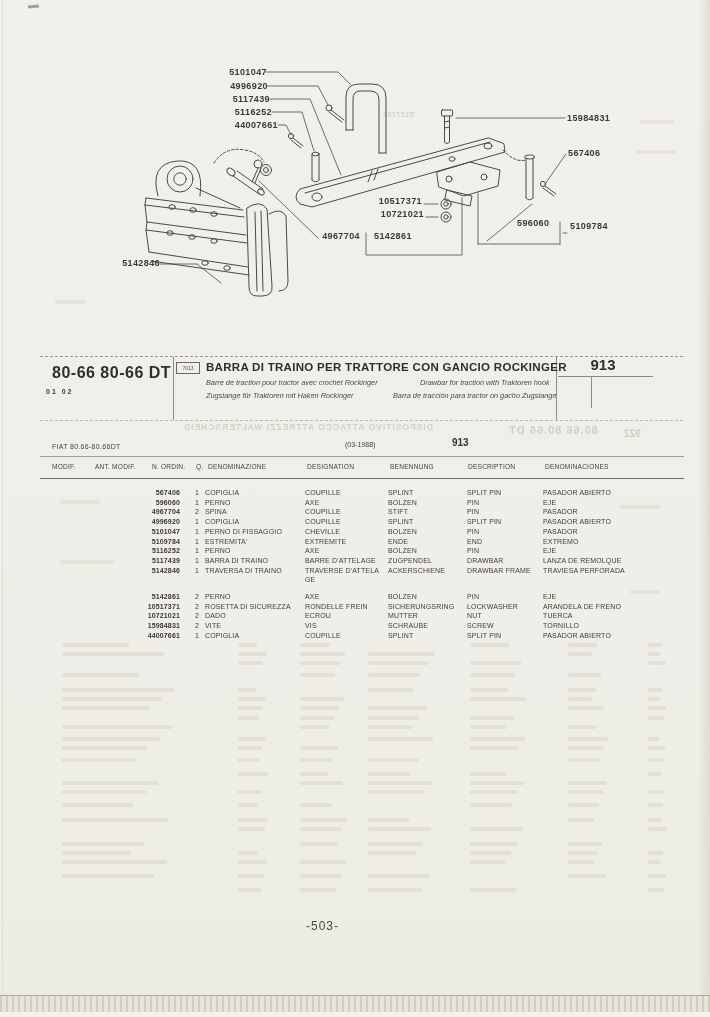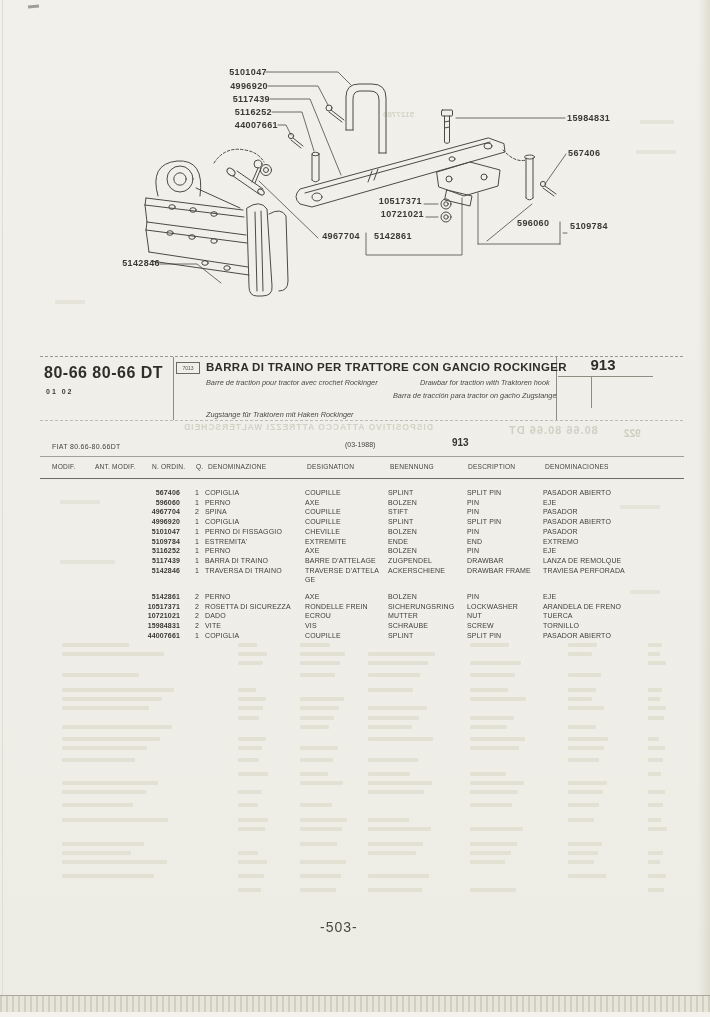--- a/index.html
+++ b/index.html
@@ -20,21 +20,21 @@
   .ghost-text{position:absolute;transform:scaleX(-1);color:#b6b8a5;font-weight:bold;white-space:nowrap;}
   .ghost-blob{position:absolute;height:4px;background:#dad8c7;border-radius:1px;opacity:.6;}
   
   svg.diagram{left:0;top:0;position:absolute;}
   .callout{position:absolute;width:62px;font-size:9px;font-weight:700;letter-spacing:.4px;color:#3a3a35;white-space:nowrap;}
   .callout.r{text-align:right;}
   
   .hline{position:absolute;background:#8f8d82;height:1px;}
   .hline.dash{background:repeating-linear-gradient(90deg,#9a988c 0 3px,rgba(0,0,0,0) 3px 5px);}
   .vline{position:absolute;background:#8f8d82;width:1px;}
-  .model-code{left:44px;top:364px;font-size:16px;font-weight:800;letter-spacing:.5px;color:#2f2f2a;}
+  .model-code{left:52px;top:364px;font-size:16px;font-weight:800;letter-spacing:.5px;color:#2f2f2a;}
   .model-sub{left:46px;top:388px;font-size:7px;font-weight:700;letter-spacing:2px;}
   .fig-box{left:176px;top:362px;width:22px;height:10px;border:1px solid #6b6962;font-size:5px;line-height:10px;text-align:center;color:#55534c;}
   .title-it{left:206px;top:361px;font-size:11.5px;font-weight:700;letter-spacing:.3px;color:#2f2f2a;white-space:nowrap;}
   .sub{position:absolute;font-size:7.3px;font-style:italic;color:#4c4a43;white-space:nowrap;}
   .sec-num{left:558px;top:356px;width:90px;text-align:center;font-size:15px;font-weight:700;color:#2f2f2a;}
   
   .tbl-ref{left:52px;top:443px;font-size:7px;letter-spacing:.3px;color:#45433c;}
   .tbl-date{left:345px;top:441px;font-size:7px;color:#45433c;}
   .tbl-sec{left:452px;top:437px;font-size:10px;font-weight:600;color:#35342e;}
   .colhead{left:0;top:463px;width:710px;display:flex;align-items:flex-start;font-size:6.6px;letter-spacing:.2px;color:#45433c;}
@@ -46,21 +46,21 @@
   .rgroup2{margin-top:7px;}
   .prow{display:flex;align-items:flex-start;font-size:7px;line-height:9.7px;color:#434138;letter-spacing:.15px;}
   .prow span{display:block;}
   .c-part{margin-left:130px;width:50px;text-align:right;font-weight:600;color:#3b3931;}
   .c-qty{margin-left:12px;width:10px;text-align:center;}
   .c-it{margin-left:3px;width:98px;}
   .c-fr{margin-left:2px;width:78px;word-break:break-all;}
   .c-de{margin-left:5px;width:74px;}
   .c-en{margin-left:5px;width:71px;}
   .c-es{margin-left:5px;width:140px;}
-  .page-num{left:320px;top:919px;font-size:14px;letter-spacing:1px;color:#4a483f;}
+  .page-num{left:306px;top:919px;font-size:12px;letter-spacing:1px;color:#4a483f;}
 </style>
 </head>
 <body>
 
 <div class="abs corner-mark"></div>
 <div class="abs edge-right"></div>
 <div class="abs edge-left"></div>
 <div class="abs bottom-band"></div>
 <div class="abs bottom-band-lt"></div>
 
@@ -340,21 +340,21 @@
 <div class="hline" style="left:558px;top:376px;width:95px;"></div>
 <div class="vline" style="left:591px;top:377px;height:31px;"></div>
 <div class="hline dash" style="left:40px;top:420px;width:644px;opacity:.6;"></div>
 
 <div class="abs model-code">80-66 80-66 DT</div>
 <div class="abs model-sub">01  02</div>
 <div class="abs fig-box">7013</div>
 <div class="abs title-it">BARRA DI TRAINO PER TRATTORE CON GANCIO ROCKINGER</div>
 <div class="sub" style="left:206px;top:378px;">Barre de traction pour tractor avec crochet Rockinger</div>
 <div class="sub" style="left:420px;top:378px;">Drawbar for traction with Traktoren hook</div>
-<div class="sub" style="left:206px;top:410px;text-align:center;">Zugstange für Traktoren mit Haken Rockinger</div>
+<div class="sub" style="left:206px;top:391px;text-align:center;">Zugstange für Traktoren mit Haken Rockinger</div>
 <div class="sub" style="left:393px;top:391px;">Barra de tracción para tractor on gacho Zugstange</div>
 <div class="abs sec-num">913</div>
 
 <div class="abs tbl-ref">FIAT 80.66-80.66DT</div>
 <div class="abs tbl-date">(03-1988)</div>
 <div class="abs tbl-sec">913</div>
 <div class="hline" style="left:40px;top:456px;width:644px;opacity:.8;"></div>
 
 <div class="abs colhead">
   <span class="ch0">MODIF.</span>

